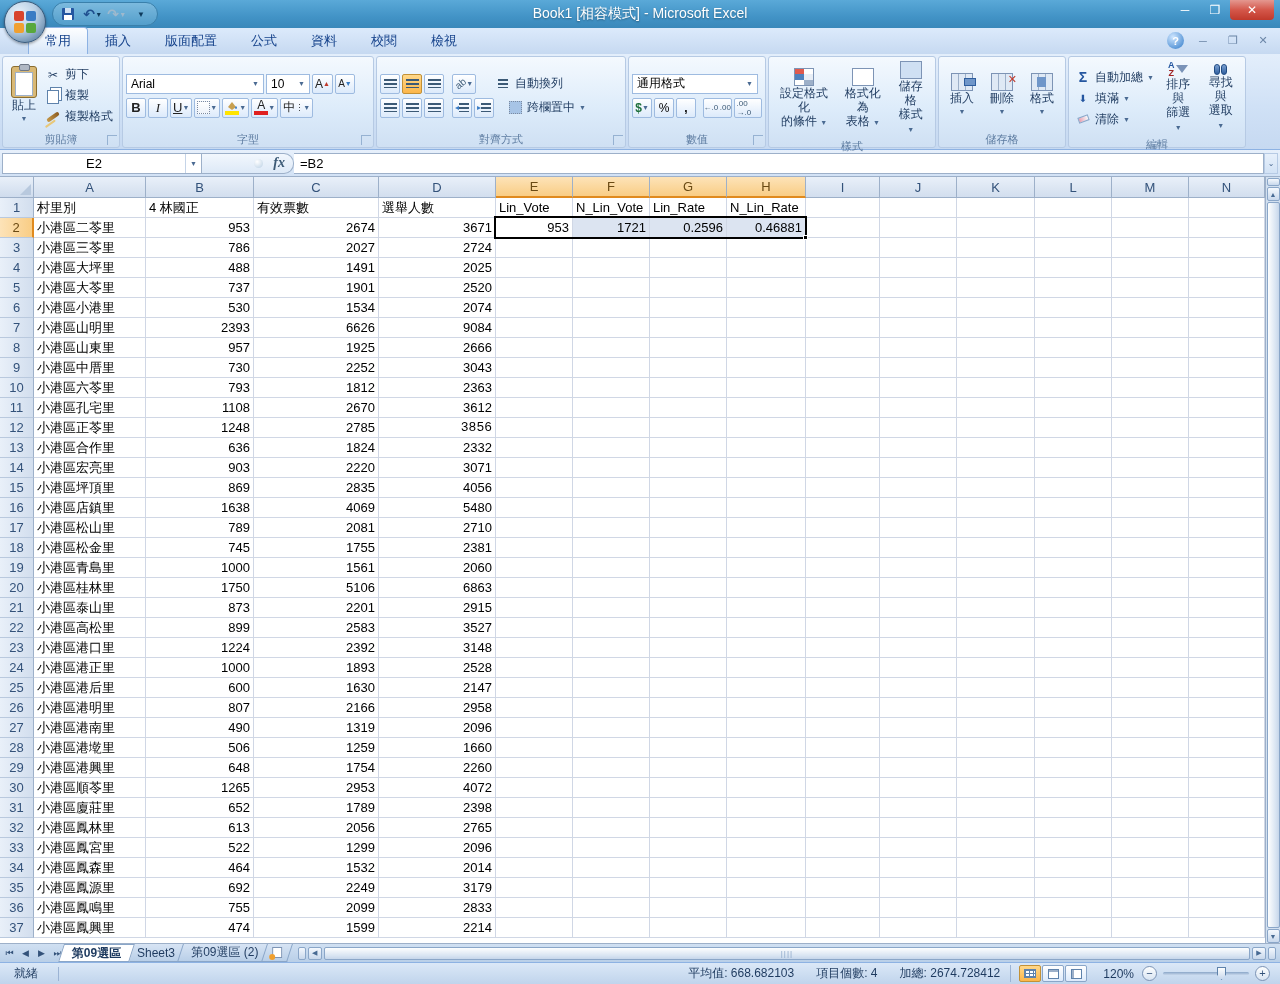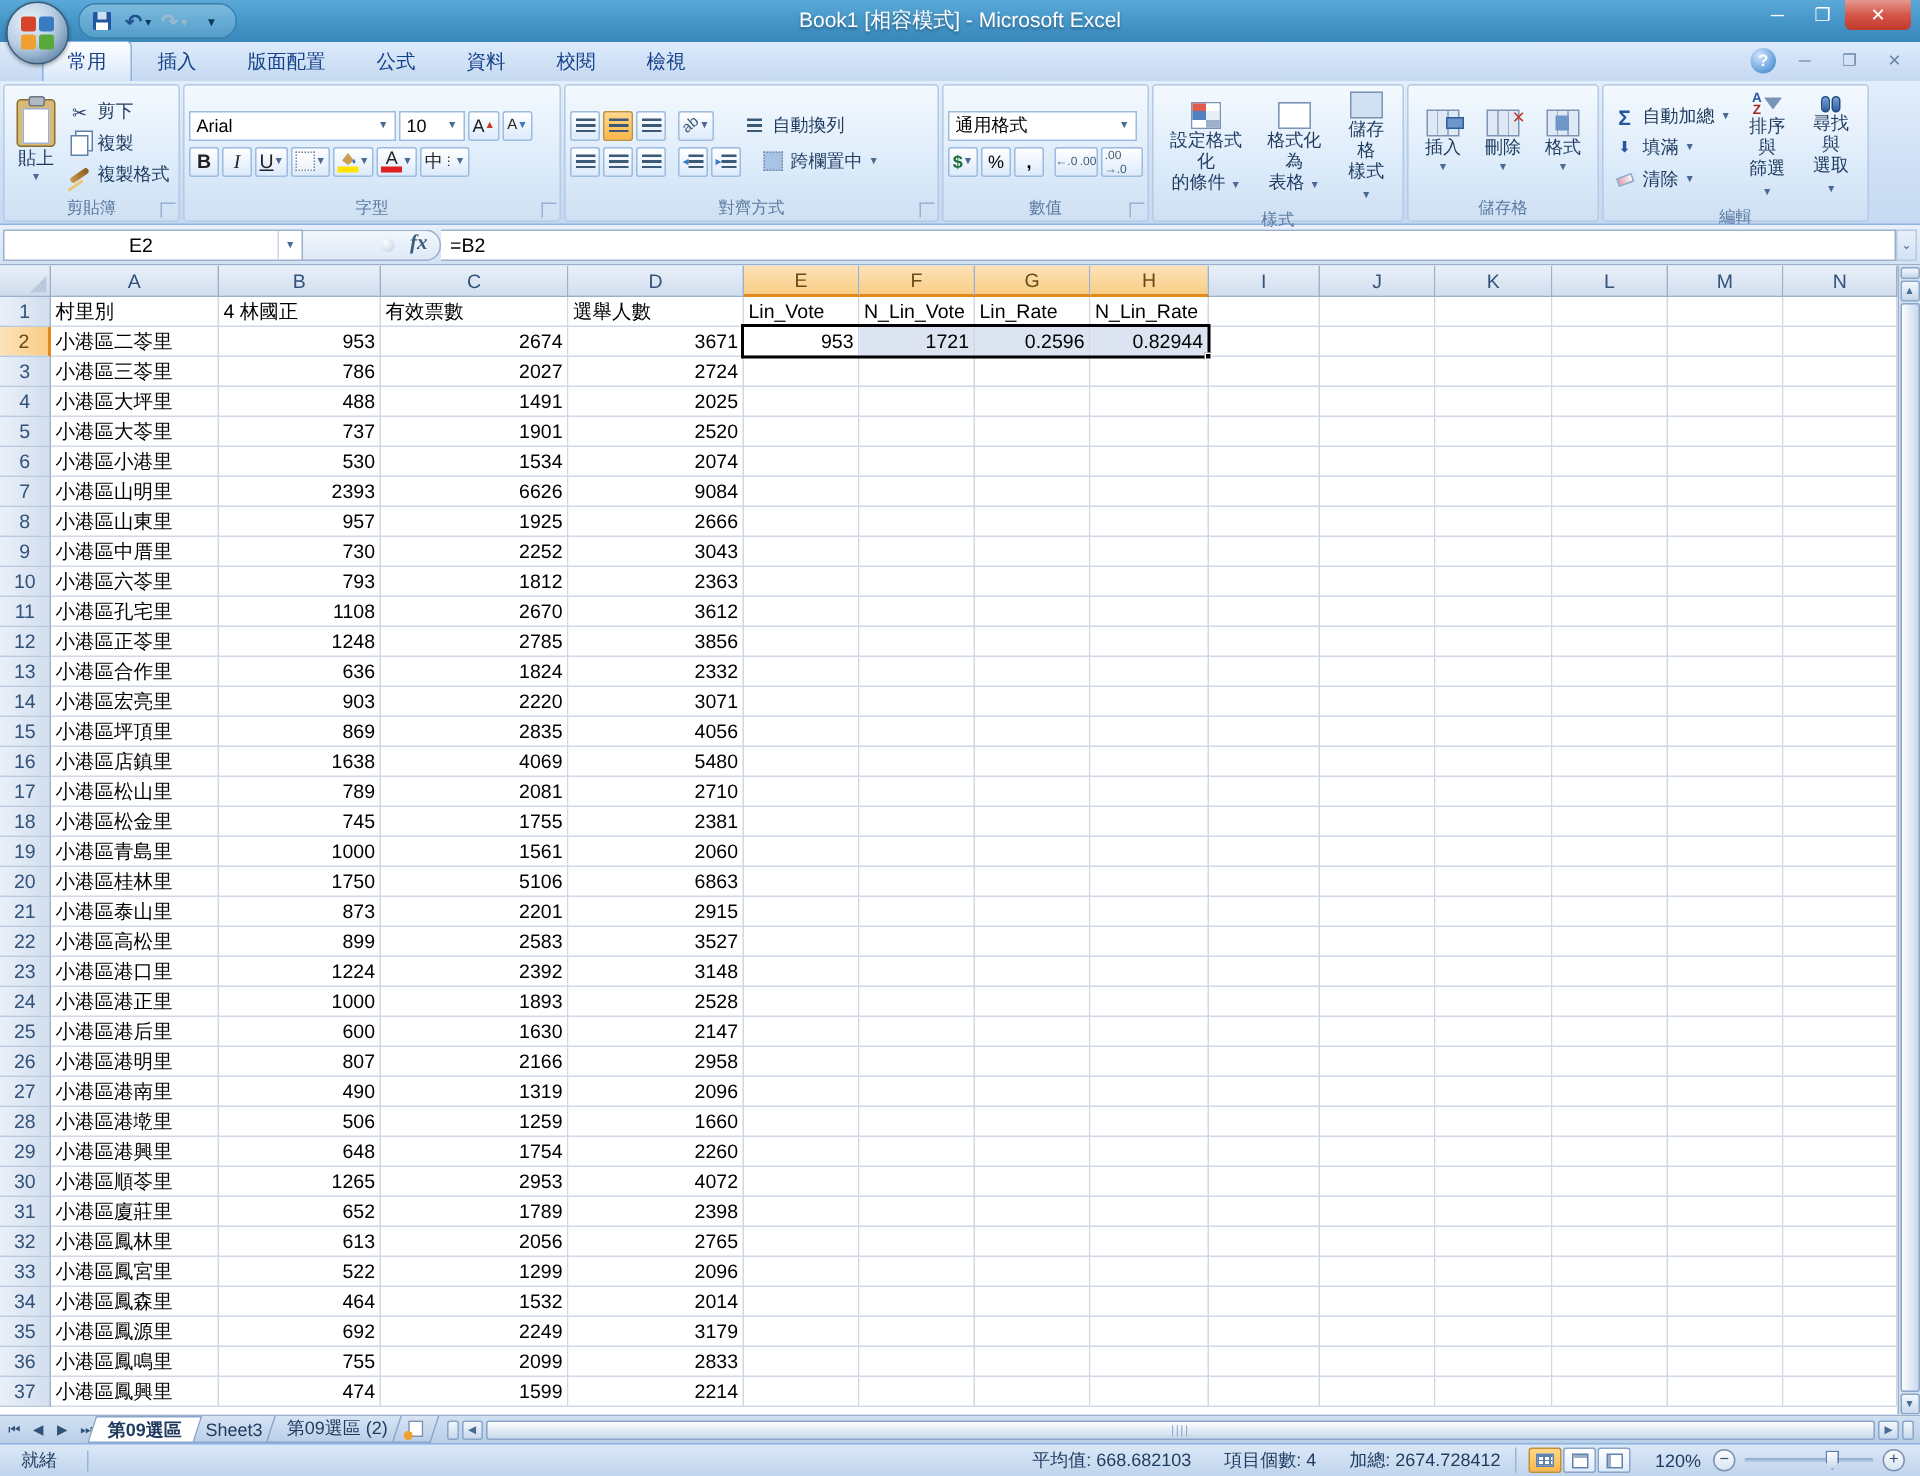--- a/index.html
+++ b/index.html
@@ -529,21 +529,21 @@
           </div>
           <div class="grid-row">
             <div class="row-h sel">2</div>
             <div class="cell" style="width: 112px;">小港區二苓里</div>
             <div class="cell num" style="width: 108px;">953</div>
             <div class="cell num" style="width: 125px;">2674</div>
             <div class="cell num" style="width: 117px;">3671</div>
             <div class="cell num active-cell" style="width: 77px;">953</div>
             <div class="cell num sel-cell" style="width: 77px;">1721</div>
             <div class="cell num sel-cell" style="width: 77px;">0.2596</div>
-            <div class="cell num sel-cell" style="width: 79px;">0.82944</div>
+            <div class="cell num sel-cell" style="width: 79px;">0.46881</div>
             <div class="cell" style="width: 74px;"></div>
             <div class="cell" style="width: 77px;"></div>
             <div class="cell" style="width: 78px;"></div>
             <div class="cell" style="width: 77px;"></div>
             <div class="cell" style="width: 77px;"></div>
             <div class="cell" style="width: 76px;"></div>
           </div>
           <div class="grid-row">
             <div class="row-h">3</div>
             <div class="cell" style="width: 112px;">小港區三苓里</div>
@@ -695,21 +695,21 @@
             <div class="cell" style="width: 78px;"></div>
             <div class="cell" style="width: 77px;"></div>
             <div class="cell" style="width: 77px;"></div>
             <div class="cell" style="width: 76px;"></div>
           </div>
           <div class="grid-row">
             <div class="row-h">12</div>
             <div class="cell" style="width: 112px;">小港區正苓里</div>
             <div class="cell num" style="width: 108px;">1248</div>
             <div class="cell num" style="width: 125px;">2785</div>
-            <div class="cell num" style="width: 117px;">3856</div>
+            <div class="cell num" style="width: 117px; font-family: Liberation Mono, monospace;">3856</div>
             <div class="cell" style="width: 77px;"></div>
             <div class="cell" style="width: 77px;"></div>
             <div class="cell" style="width: 77px;"></div>
             <div class="cell" style="width: 79px;"></div>
             <div class="cell" style="width: 74px;"></div>
             <div class="cell" style="width: 77px;"></div>
             <div class="cell" style="width: 78px;"></div>
             <div class="cell" style="width: 77px;"></div>
             <div class="cell" style="width: 77px;"></div>
             <div class="cell" style="width: 76px;"></div>

